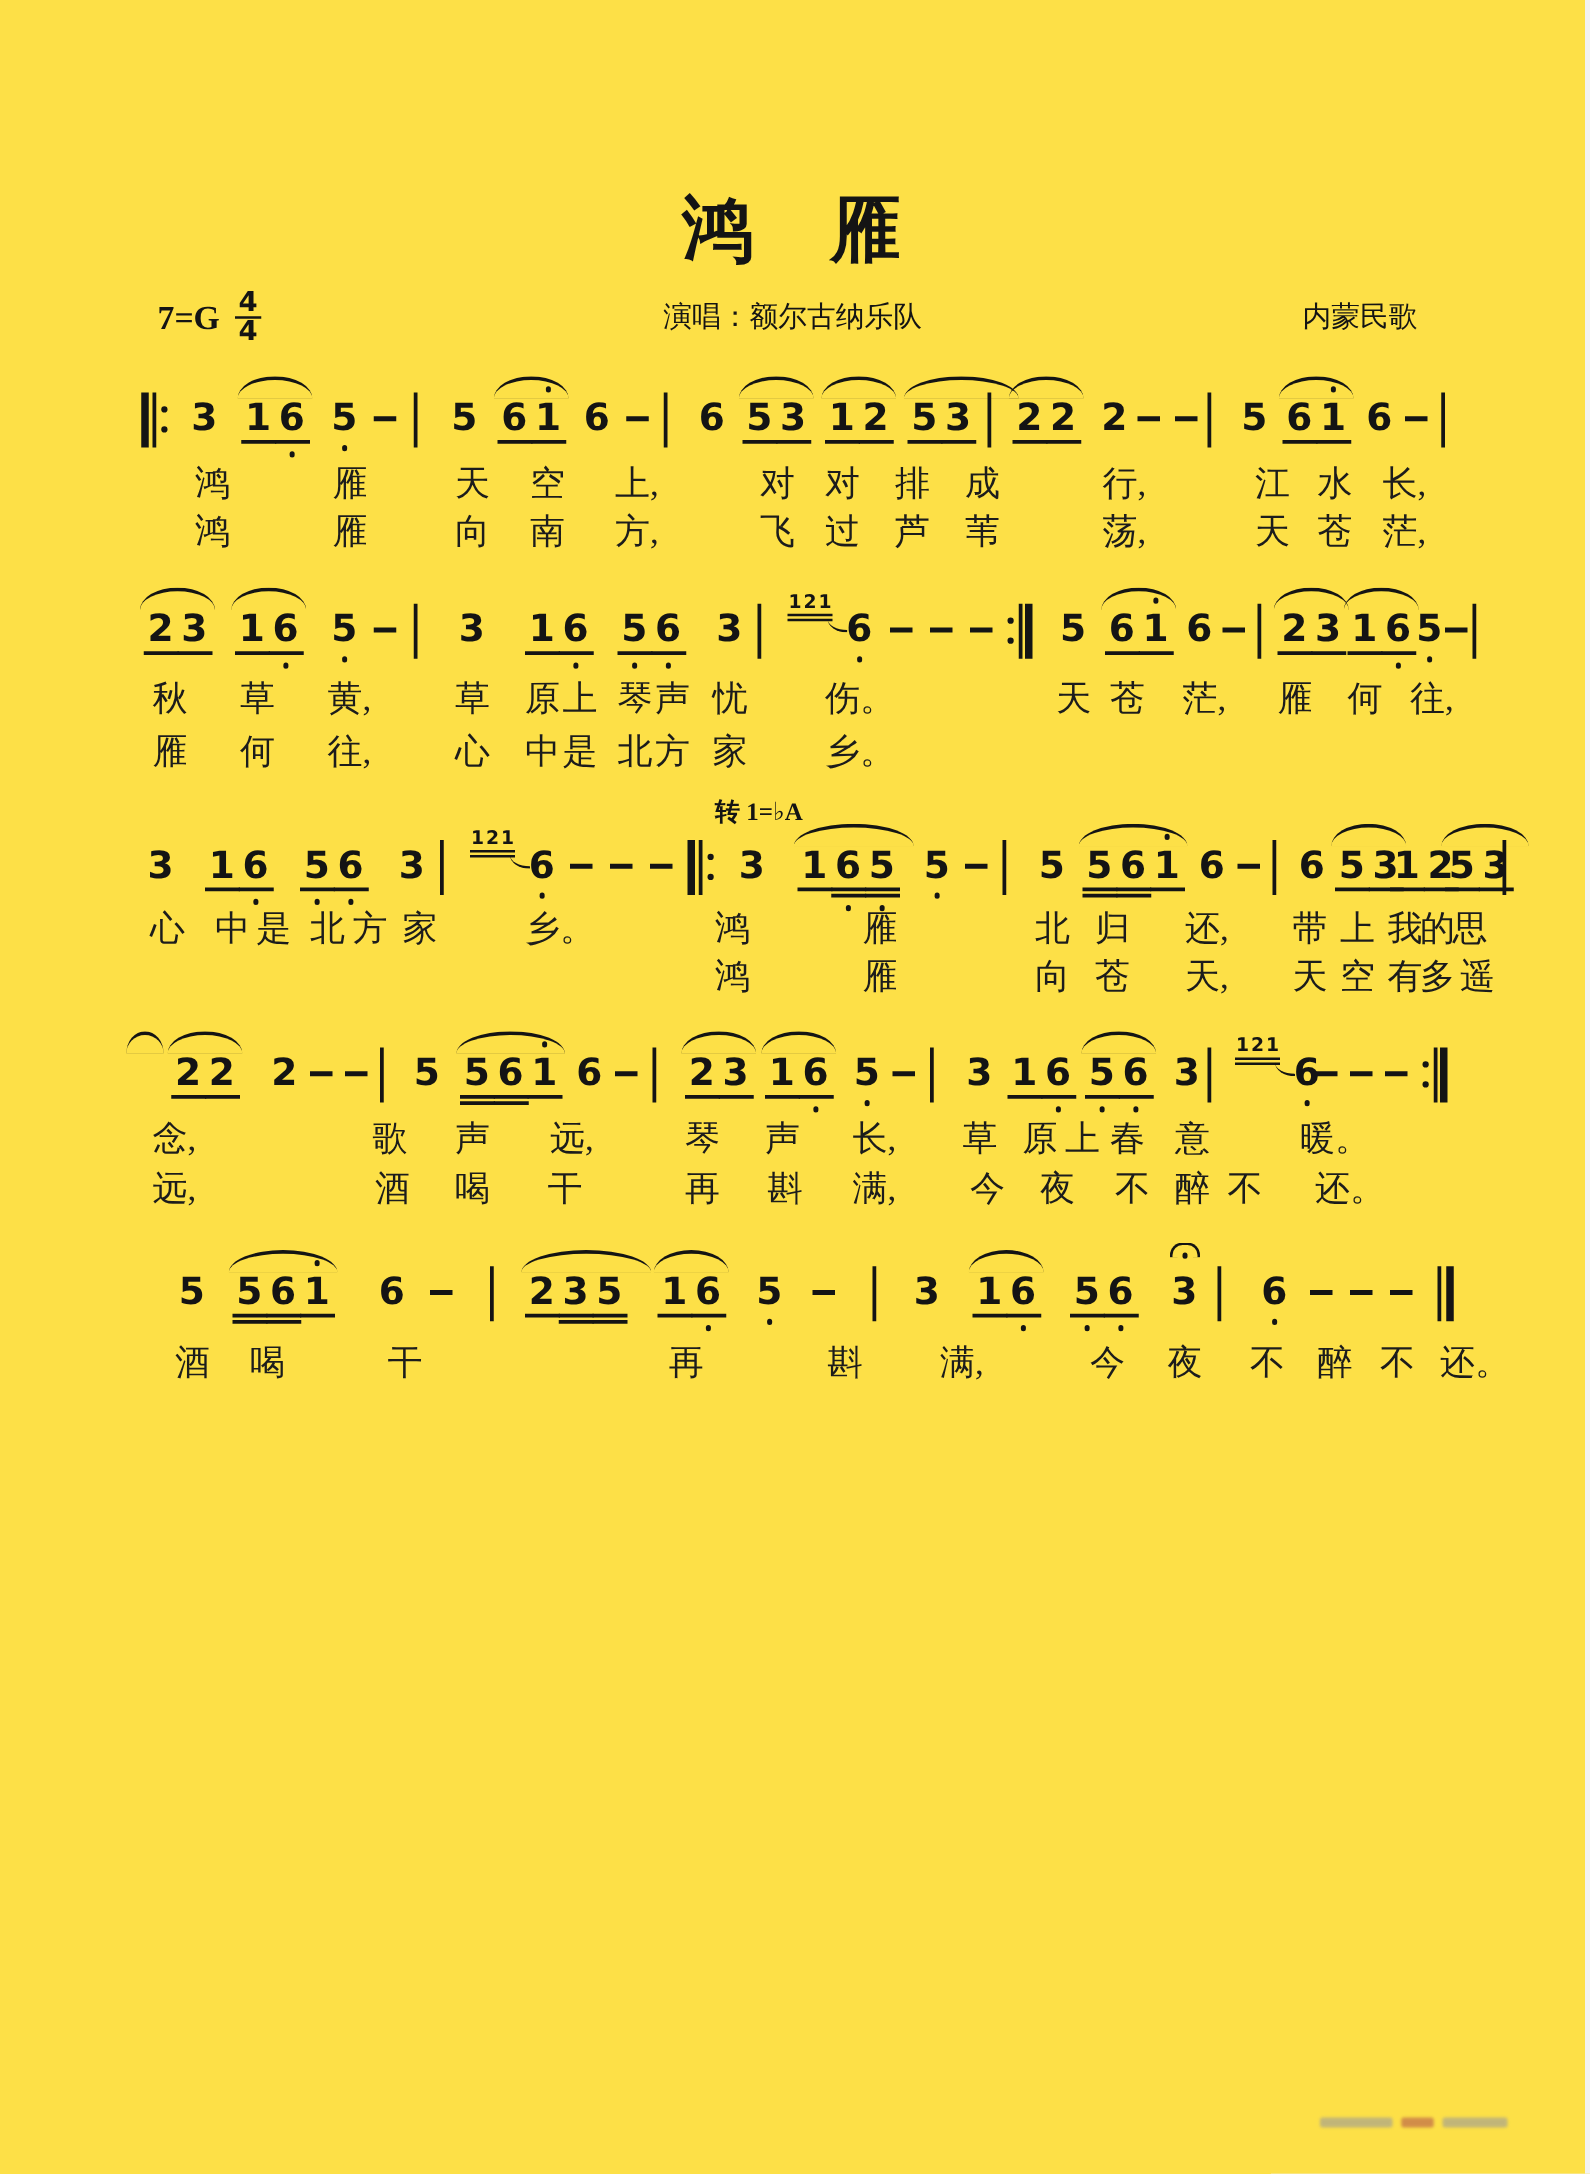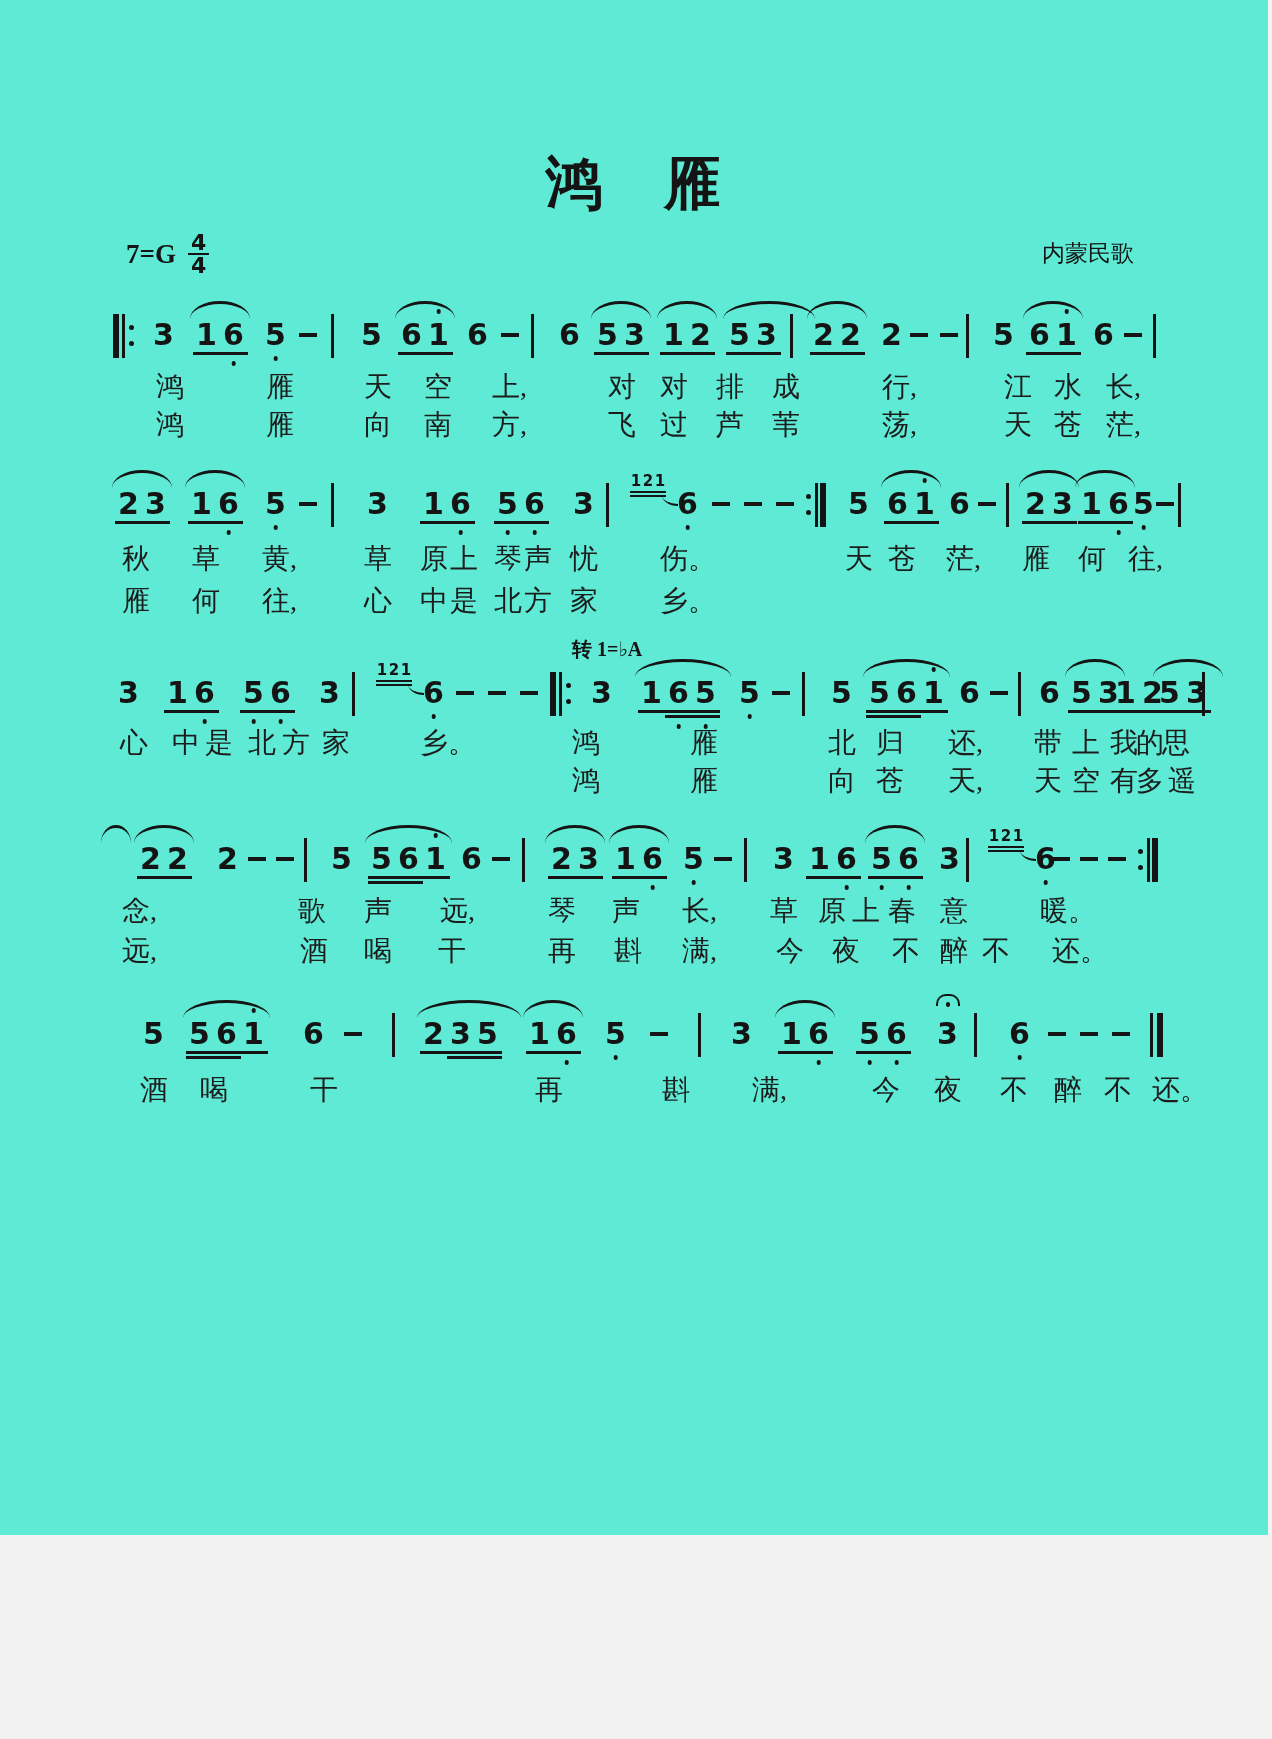--- a/index.html
+++ b/index.html
@@ -1,18 +1,18 @@
 <!DOCTYPE html>
 <html><head>
 <meta charset="utf-8">
 <style>
   html,body{margin:0;padding:0;}
   body{width:1272px;height:1739px;background:#f2f2f2;position:relative;
        font-family:"DejaVu Sans","Liberation Sans",sans-serif;color:#141414;}
-  #page{position:absolute;left:0;top:0;width:1268px;height:1535px;background:#5eead4;overflow:hidden;}
+  #page{position:absolute;left:0;top:0;width:1268px;height:1739px;background:#fde047;overflow:hidden;}
   .title{position:absolute;top:146px;left:0;width:100%;text-align:center;
          font-family:"Liberation Serif","DejaVu Serif",serif;font-size:57px;font-weight:700;letter-spacing:2px;}
   .keysig{position:absolute;left:126px;top:232px;display:flex;align-items:center;
           font-weight:700;font-size:27px;font-family:"Liberation Serif","DejaVu Serif",serif;}
   .frac{display:inline-flex;flex-direction:column;align-items:center;margin-left:12px;
         font-size:22px;line-height:21px;font-family:"DejaVu Sans",sans-serif;font-weight:700;}
   .frac .ftop{border-bottom:2.5px solid #141414;padding:0 3px;}
   .performer{position:absolute;top:238px;left:0;width:100%;text-align:center;font-size:23px;
              font-family:"Liberation Serif","DejaVu Serif",serif;}
   .source{position:absolute;top:238px;left:1042px;font-size:23px;
@@ -52,20 +52,21 @@
 
 <div id="page">
   <div class="title">鸿　雁</div>
   <div class="keysig">
     <span>7=G</span>
     <span class="frac">
       <span class="ftop">4</span>
       <span>4</span>
     </span>
   </div>
+  <div class="performer">演唱：额尔古纳乐队</div>
   <div class="source">内蒙民歌</div>
   <div id="score">
       <div class="vbar thick" style="left: 113px; top: 314px;"></div>
       <div class="vbar" style="left: 122px; top: 314px;"></div>
       <div class="rdot" style="left: 129px; top: 325px;"></div>
       <div class="rdot" style="left: 129px; top: 341px;"></div>
       <div class="tok" style="left: 150px; top: 318px;">
         <div class="cell">3</div>
       </div>
       <div class="tok" style="left: 193px; top: 318px;">

